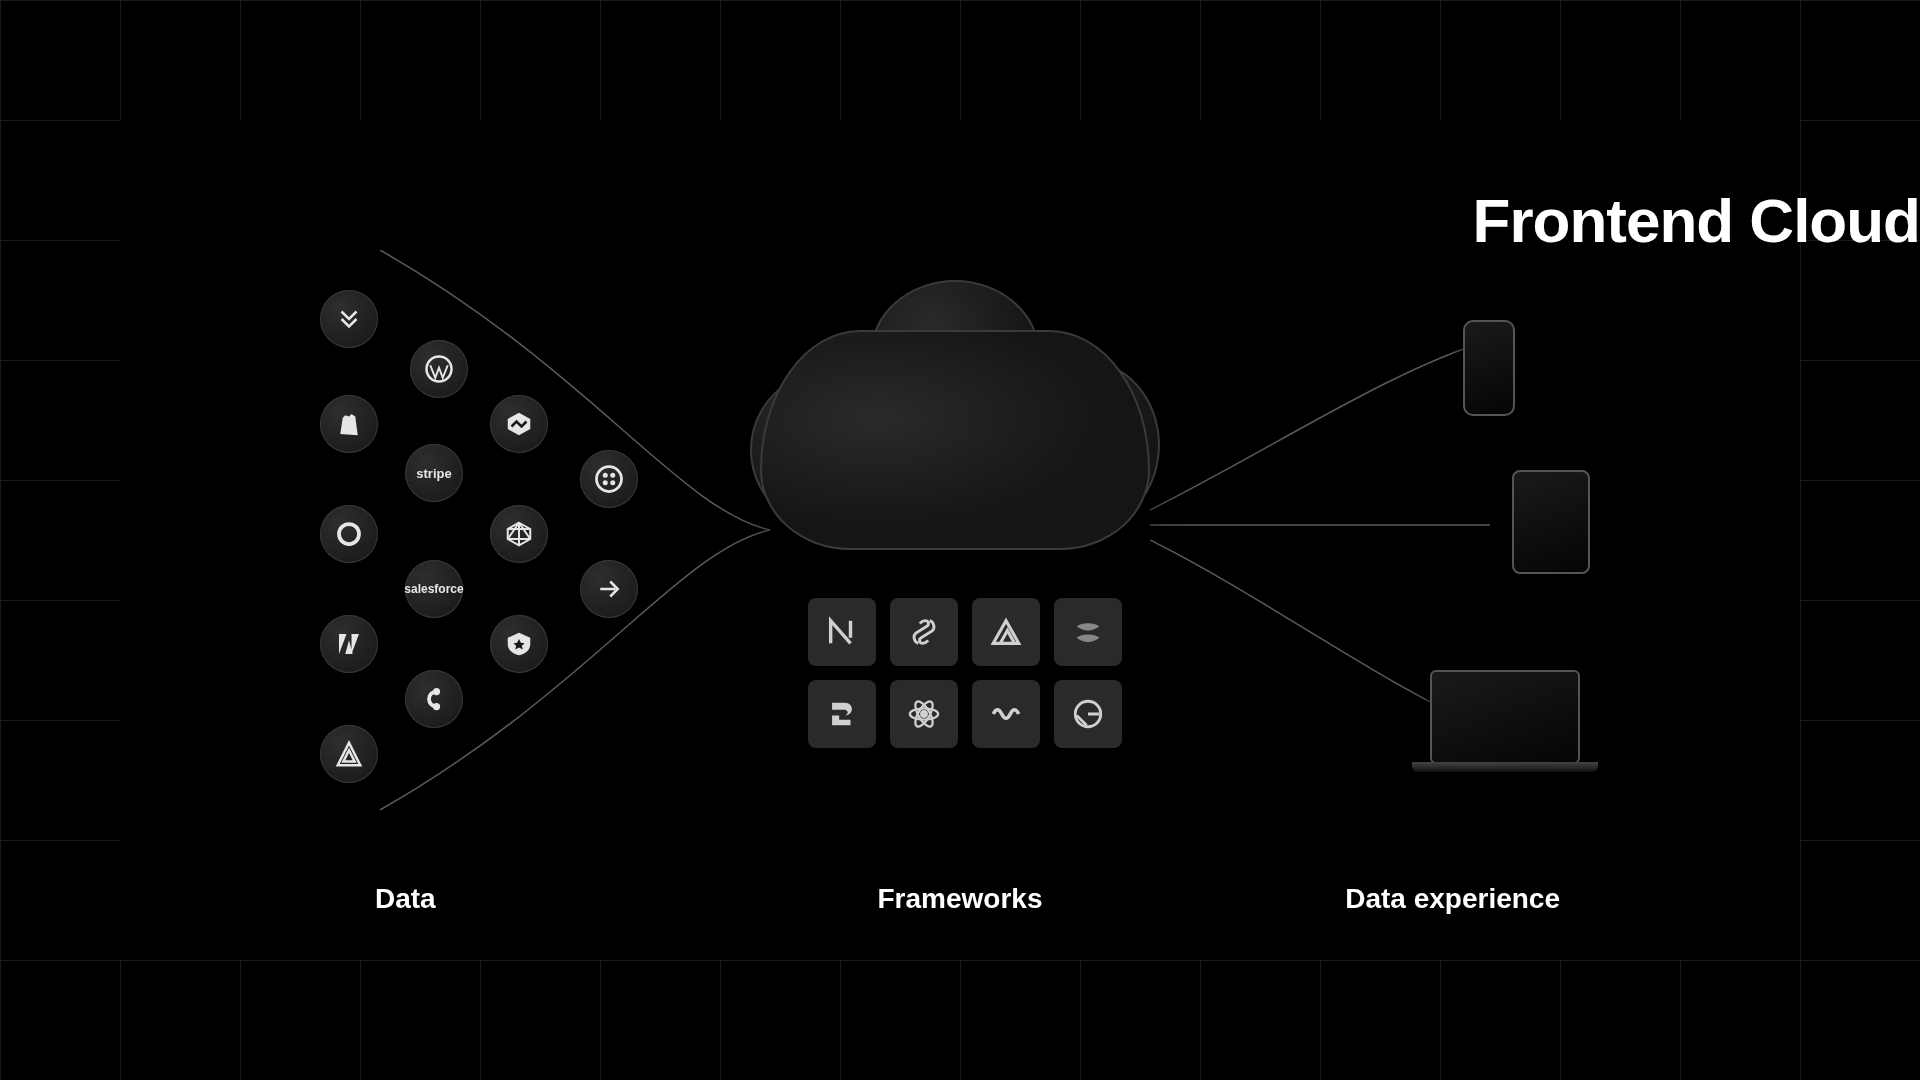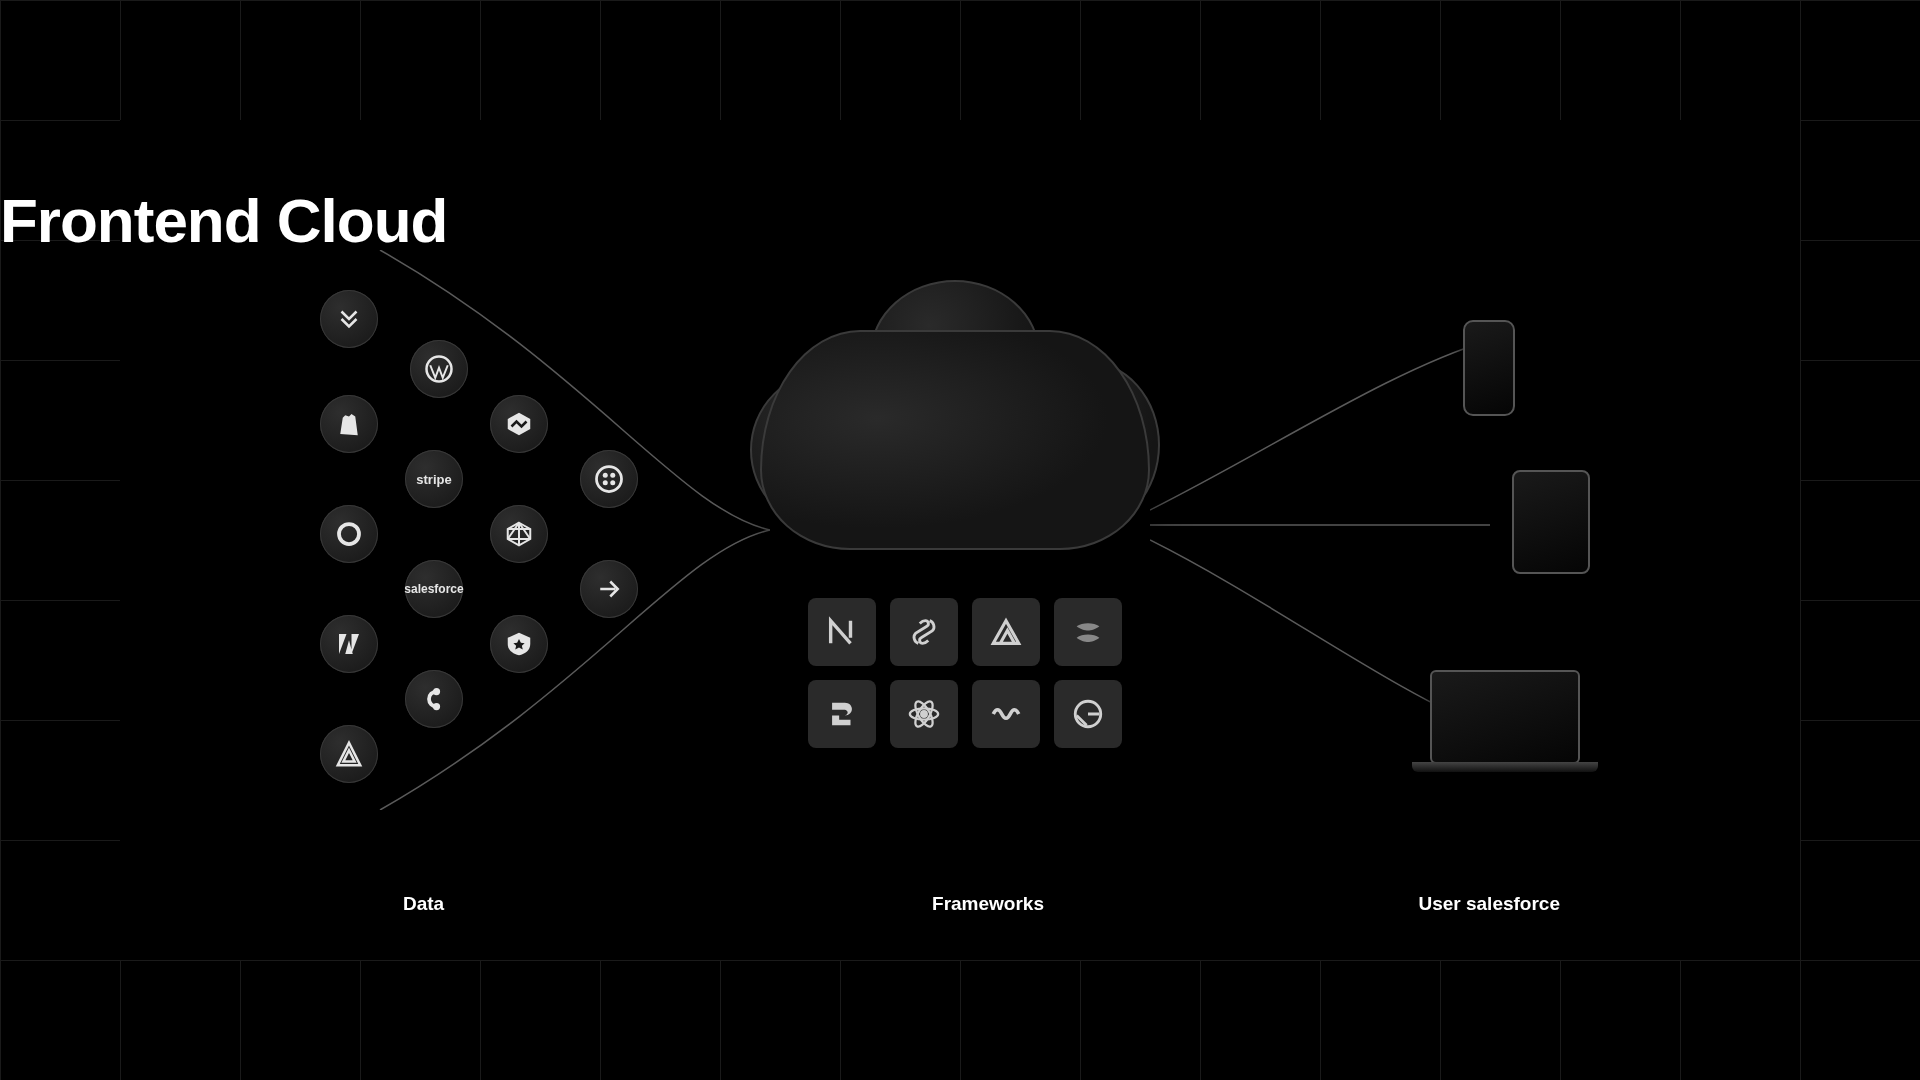--- a/index.html
+++ b/index.html
@@ -23,33 +23,32 @@
   .panel {
     position: absolute;
     left: 120px; top: 120px;
     width: 1680px; height: 840px;
     background: #000;
     z-index: 1;
   }
   .title {
     position: absolute;
     top: 185px; left: 0; width: 100%;
-    text-align: left;
+    text-align: right;
     font-size: 62px;
     font-weight: 700;
     letter-spacing: -1px;
     z-index: 5;
   }
   .col-label {
     position: absolute;
     bottom: 165px;
-    font-size: 19px;
+    font-size: 28px;
     font-weight: 600;
     z-index: 5;
-    margin-left: 28px;
   }
   .label-data   { left: 375px; }
   .label-fw     { left: 50%; transform: translateX(-50%); text-align: center; }
   .label-ux     { right: 360px; }
 
   
   .cloud {
     position: absolute;
     left: 760px; top: 330px;
     width: 390px; height: 220px;
@@ -180,21 +179,21 @@
       <svg viewBox="0 0 24 24" fill="currentColor">
         <path d="M7 7l-2 13 14 1-2-15-3-2-2 2-3-1z"></path>
       </svg>
     </div>
   <div class="data-icon" style="left:180px; top:115px;">
       <svg viewBox="0 0 24 24" fill="currentColor">
         <polygon points="12,3 21,8 21,16 12,21 3,16 3,8"></polygon>
         <polyline points="6,14 10,10 14,14 18,10" fill="none" stroke="#1a1a1a" stroke-width="2"></polyline>
       </svg>
     </div>
-  <div class="data-icon" style="left:95px;  top:170px;">
+  <div class="data-icon" style="left:95px;  top:164px;">
       <span class="txt">stripe</span>
     </div>
   <div class="data-icon" style="left:270px; top:170px;">
       <svg viewBox="0 0 24 24" fill="currentColor">
         <circle cx="12" cy="12" r="10" fill="none" stroke="currentColor" stroke-width="2.2"></circle>
         <circle cx="9" cy="9" r="2"></circle>
         <circle cx="15" cy="9" r="2"></circle>
         <circle cx="9" cy="15" r="2"></circle>
         <circle cx="15" cy="15" r="2"></circle>
       </svg>
@@ -290,13 +289,13 @@
     </div>
 </div>
 
 <div class="device phone"></div>
 <div class="device tablet"></div>
 <div class="device laptop"></div>
 <div class="laptop-base"></div>
 
 <div class="col-label label-data">Data</div>
 <div class="col-label label-fw">Frameworks</div>
-<div class="col-label label-ux">User salesforce</div>
+<div class="col-label label-ux">Data experience</div>
 
 </body></html>

